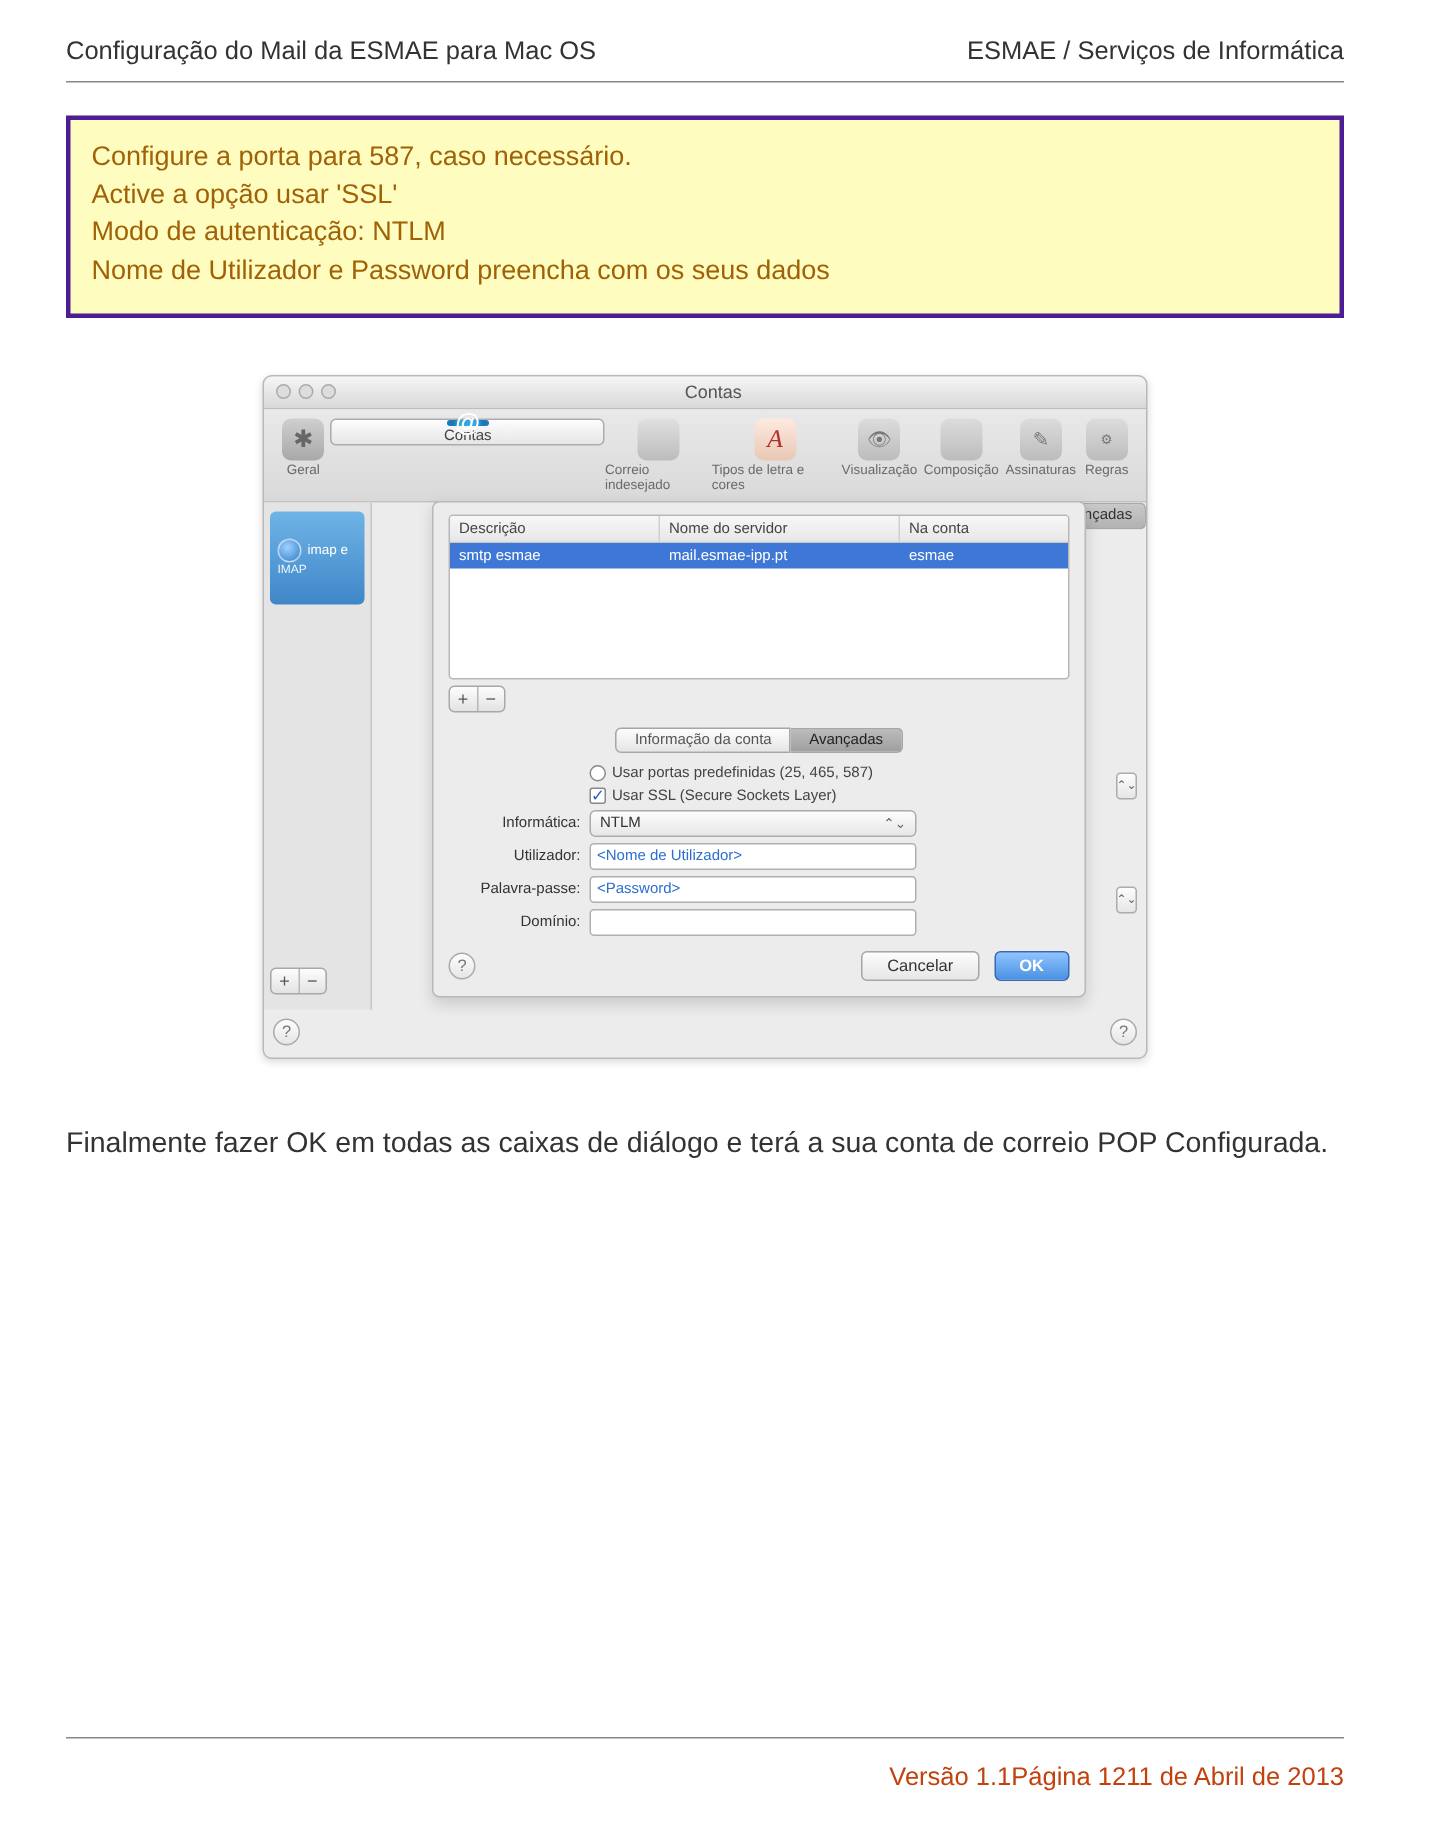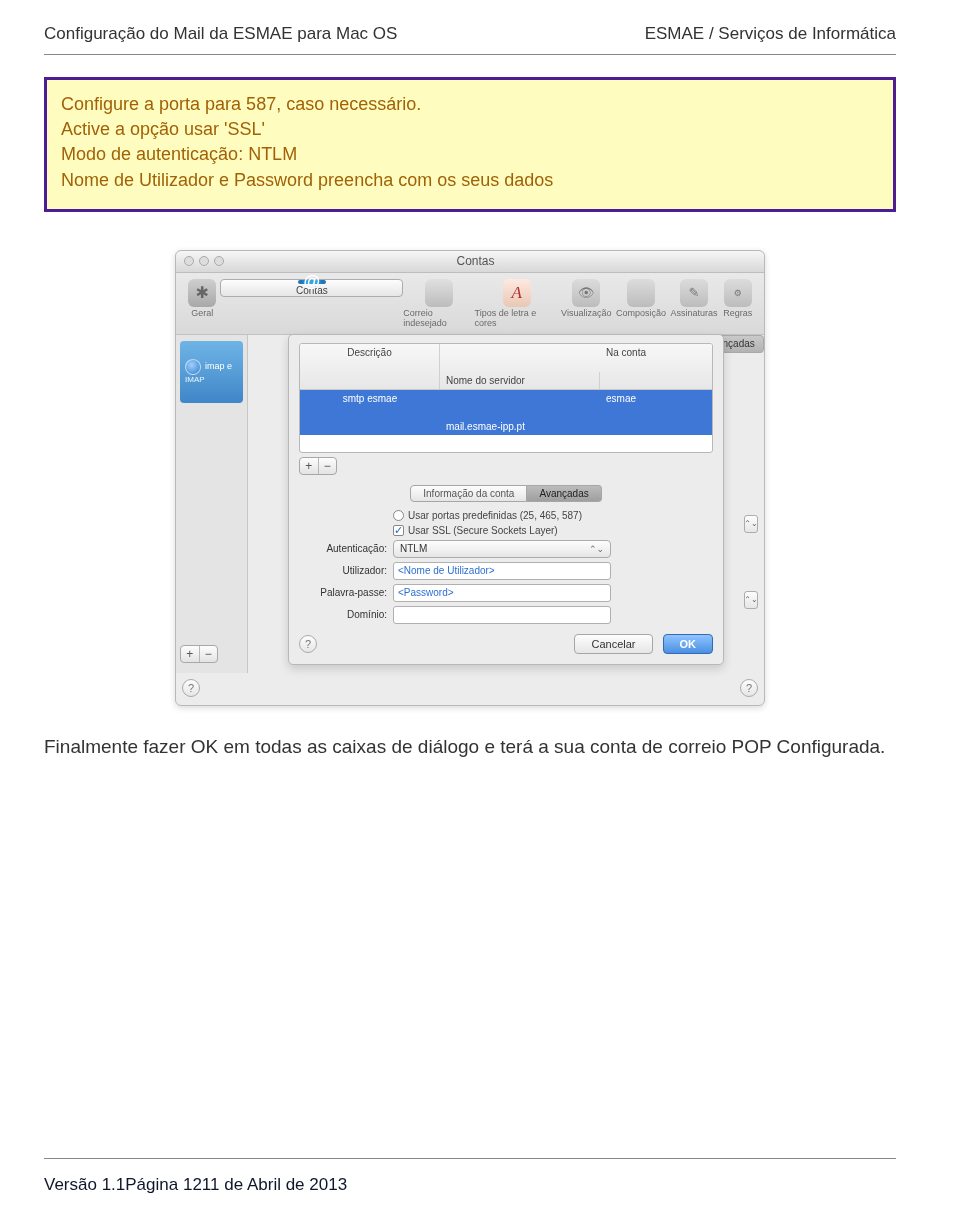--- a/index.html
+++ b/index.html
@@ -81,21 +81,21 @@
     border:1px solid #b8b8b8;
     border-radius:5px;
     margin-top:-1px;
     padding:8px 10px 10px 10px;
     box-shadow:0 4px 10px rgba(0,0,0,.15);
     font-size:10px;
   }
   .list   { border:1px solid #b8b8b8; border-radius:3px; background:#fff; height:110px; overflow:hidden;}
   .list .head{display:flex; background:linear-gradient(#f7f7f7,#e7e7e7); border-bottom:1px solid #c8c8c8; font-size:10px;}
   .list .head div{padding:3px 6px; border-right:1px solid #d0d0d0;}
-  .c1{width:140px;text-align:center;} .c2{width:160px;margin-top:28px;} .c3{flex:1; border-right:none!important;}
+  .c1{width:140px;} .c2{width:160px;} .c3{flex:1; border-right:none!important;}
   .list .row{display:flex; background:#3e77d6; color:#fff;}
   .list .row div{padding:3px 6px;}
   .segtabs{display:flex; justify-content:center; margin:10px 0 8px 0;}
   .seg{border:1px solid #a6a6a6; background:linear-gradient(#fdfdfd,#e5e5e5); padding:2px 12px; font-size:10px; color:#555;}
   .seg:first-child{border-radius:4px 0 0 4px;}
   .seg:last-child{border-radius:0 4px 4px 0; border-left:none; background:linear-gradient(#bcbcbc,#9f9f9f); color:#222;}
   .frow{display:flex; align-items:center; margin:4px 0;}
   .frow .lab{width:94px; text-align:right; padding-right:6px; color:#333;}
   .radio{width:11px;height:11px;border:1px solid #888;border-radius:50%;display:inline-block;vertical-align:middle;margin-right:4px;background:#fff;position:relative;}
   .radio.on::after{content:"";position:absolute;inset:2px;border-radius:50%;background:#3b76d6;}
@@ -110,23 +110,23 @@
   .help{width:18px;height:18px;border:1px solid #aaa;border-radius:50%;display:inline-flex;align-items:center;justify-content:center;color:#777;background:linear-gradient(#fdfdfd,#e6e6e6);font-size:11px;}
   .btns{display:flex;justify-content:flex-end;gap:10px;margin-top:10px;align-items:center;}
   .btn{border:1px solid #a6a6a6;border-radius:4px;padding:3px 16px;background:linear-gradient(#fdfdfd,#e6e6e6);font-size:11px;color:#333;}
   .btn.primary{background:linear-gradient(#8fc4ff,#4a90e2);border-color:#336ab1;color:#fff;font-weight:bold;}
   .bottombar{display:flex;justify-content:space-between;align-items:center;margin:6px 6px 0 6px;}
   .cut-tab{position:absolute; right:0; top:0; width:52px; height:18px;
            border:1px solid #a9a9a9; border-left:none; border-top-right-radius:4px; border-bottom-right-radius:4px;
            background:linear-gradient(#c9c9c9,#b2b2b2); font-size:10px; color:#333; display:flex; align-items:center; padding-left:5px;}
   .cut-sel{position:absolute; right:6px; width:14px; height:18px; border:1px solid #acacac; border-radius:3px;
            background:linear-gradient(#fdfdfd,#e6e6e6); display:flex; align-items:center; justify-content:center; font-size:8px; color:#666;}
-  .trailing-text{margin:30px 0 0 0; font-size:19px; color:#333; font-weight:300;}
+  .trailing-text{margin:46px 0 0 0; font-size:19px; color:#333; font-weight:300;}
   .ftr-hr{border:none;border-top:1px solid #888;position:absolute;left:44px;right:44px;bottom:62px;}
-  .ftr{position:absolute;left:44px;right:44px;bottom:34px;display:flex;justify-content:flex-start;font-size:17px;color:#0f172a;}
+  .ftr{position:absolute;left:44px;right:44px;bottom:34px;display:flex;justify-content:flex-end;font-size:17px;color:#c2410c;}
 </style>
 </head>
 <body>
 
 <div class="page">
   <div class="hdr">
     <div>Configuração do Mail da ESMAE para Mac OS</div>
     <div>ESMAE / Serviços de Informática</div>
   </div>
   <hr class="hr">
@@ -226,21 +226,21 @@
                 <div class="lab"></div>
               <span class="radio"></span>
               <span>Usar portas predefinidas (25, 465, 587)</span>
             </div>
             <div class="frow">
                 <div class="lab"></div>
               <span class="chk on"></span>
               <span>Usar SSL (Secure Sockets Layer)</span>
             </div>
             <div class="frow">
-              <div class="lab">Autenticação:</div>
+              <div class="lab">Informática:</div>
               <div class="sel">
                 <span>NTLM</span>
                   <span class="car">⌃⌄</span>
               </div>
             </div>
             <div class="frow">
               <div class="lab">Utilizador:</div>
               <span class="inp w260 blue">&lt;Nome de Utilizador&gt;</span>
             </div>
             <div class="frow">

